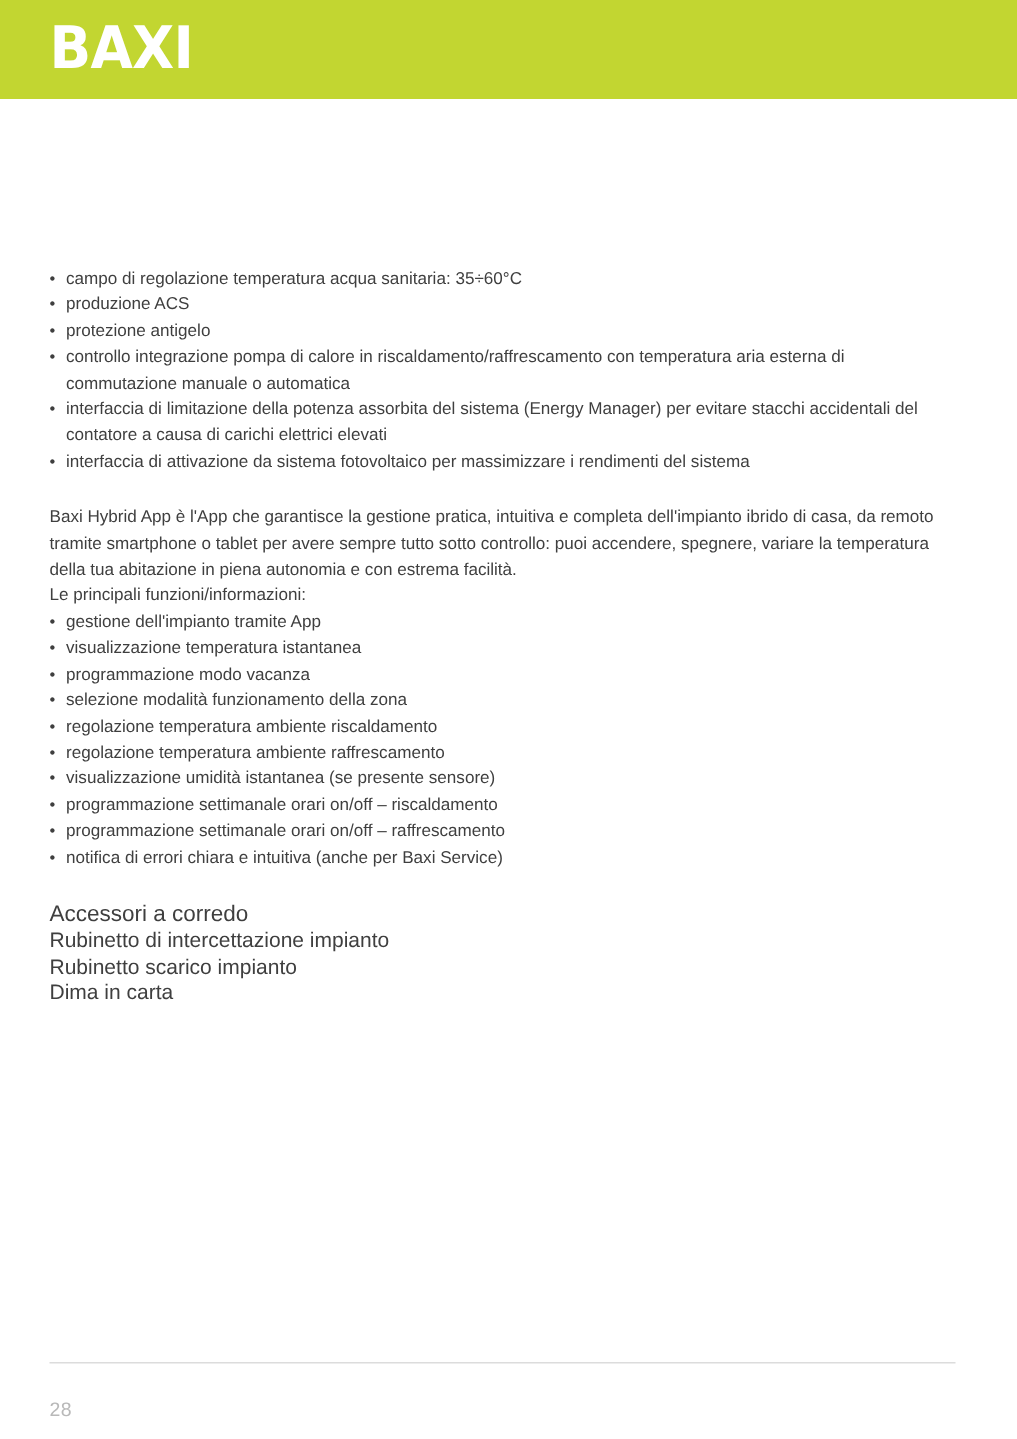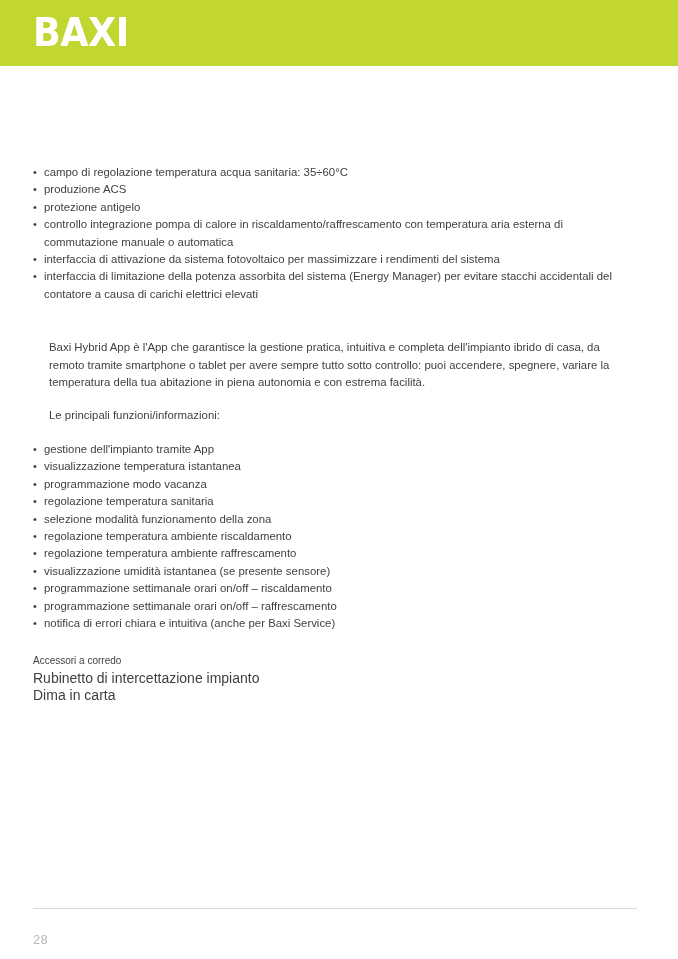--- a/index.html
+++ b/index.html
@@ -40,21 +40,21 @@
     letter-spacing: -0.5px;
     color: #ffffff;
     line-height: 40px;
     font-stretch: condensed;
     transform: scaleX(1.04);
     transform-origin: left center;
   }
   
   .content {
     position: absolute;
-    top: 164px;
+    top: 178px;
     left: 33px;
     width: 604px;
   }
   .list {
     margin: 0;
     padding: 0;
     list-style: none;
   }
   .list li {
     position: relative;
@@ -69,26 +69,26 @@
     position: absolute;
     left: 0;
     top: 0;
     font-size: 11px;
     color: #3f3f3f;
   }
   .para {
     font-size: 11.4px;
     line-height: 17.4px;
     color: #3f3f3f;
-    margin: 16px;
+    margin: 0;
   }
   .spacer-lg { height: 20px; }
 
   .section-title {
-    font-size: 10px;
+    font-size: 15px;
     line-height: 17.4px;
     color: #3f3f3f;
     margin: 0;
   }
   .plain-line {
     font-size: 14px;
     line-height: 17.4px;
     color: #3f3f3f;
     margin: 0;
   }
@@ -119,48 +119,48 @@
     <div class="brand-logo">BAXI</div>
   </div>
 
   <div class="content">
 
     <ul class="list">
       <li>campo di regolazione temperatura acqua sanitaria: 35÷60°C</li>
       <li>produzione ACS</li>
       <li>protezione antigelo</li>
       <li>controllo integrazione pompa di calore in riscaldamento/raffrescamento con temperatura aria esterna di commutazione manuale o automatica</li>
+      <li>interfaccia di limitazione della potenza assorbita del sistema (Energy Manager) per evitare stacchi accidentali del contatore a causa di carichi elettrici elevati</li>
       <li>interfaccia di attivazione da sistema fotovoltaico per massimizzare i rendimenti del sistema</li>
-      <li>interfaccia di limitazione della potenza assorbita del sistema (Energy Manager) per evitare stacchi accidentali del contatore a causa di carichi elettrici elevati</li>
     </ul>
 
     <div class="spacer-lg"></div>
 
     <p class="para">Baxi Hybrid App è l'App che garantisce la gestione pratica, intuitiva e completa dell'impianto ibrido di casa, da remoto tramite smartphone o tablet per avere sempre tutto sotto controllo: puoi accendere, spegnere, variare la temperatura della tua abitazione in piena autonomia e con estrema facilità.</p>
 
     <p class="para">Le principali funzioni/informazioni:</p>
 
     <ul class="list">
       <li>gestione dell'impianto tramite App</li>
       <li>visualizzazione temperatura istantanea</li>
       <li>programmazione modo vacanza</li>
-      <li>regolazione temperatura sanitaria</li>
       <li>selezione modalità funzionamento della zona</li>
       <li>regolazione temperatura ambiente riscaldamento</li>
       <li>regolazione temperatura ambiente raffrescamento</li>
       <li>visualizzazione umidità istantanea (se presente sensore)</li>
       <li>programmazione settimanale orari on/off – riscaldamento</li>
       <li>programmazione settimanale orari on/off – raffrescamento</li>
       <li>notifica di errori chiara e intuitiva (anche per Baxi Service)</li>
     </ul>
 
     <div class="spacer-lg"></div>
 
     <p class="section-title">Accessori a corredo</p>
     <p class="plain-line">Rubinetto di intercettazione impianto</p>
+    <p class="plain-line">Rubinetto scarico impianto</p>
     <p class="plain-line">Dima in carta</p>
 
   </div>
 
   <div class="footer-rule"></div>
   <div class="page-number">28</div>
 
 </div>
 
 </body></html>

